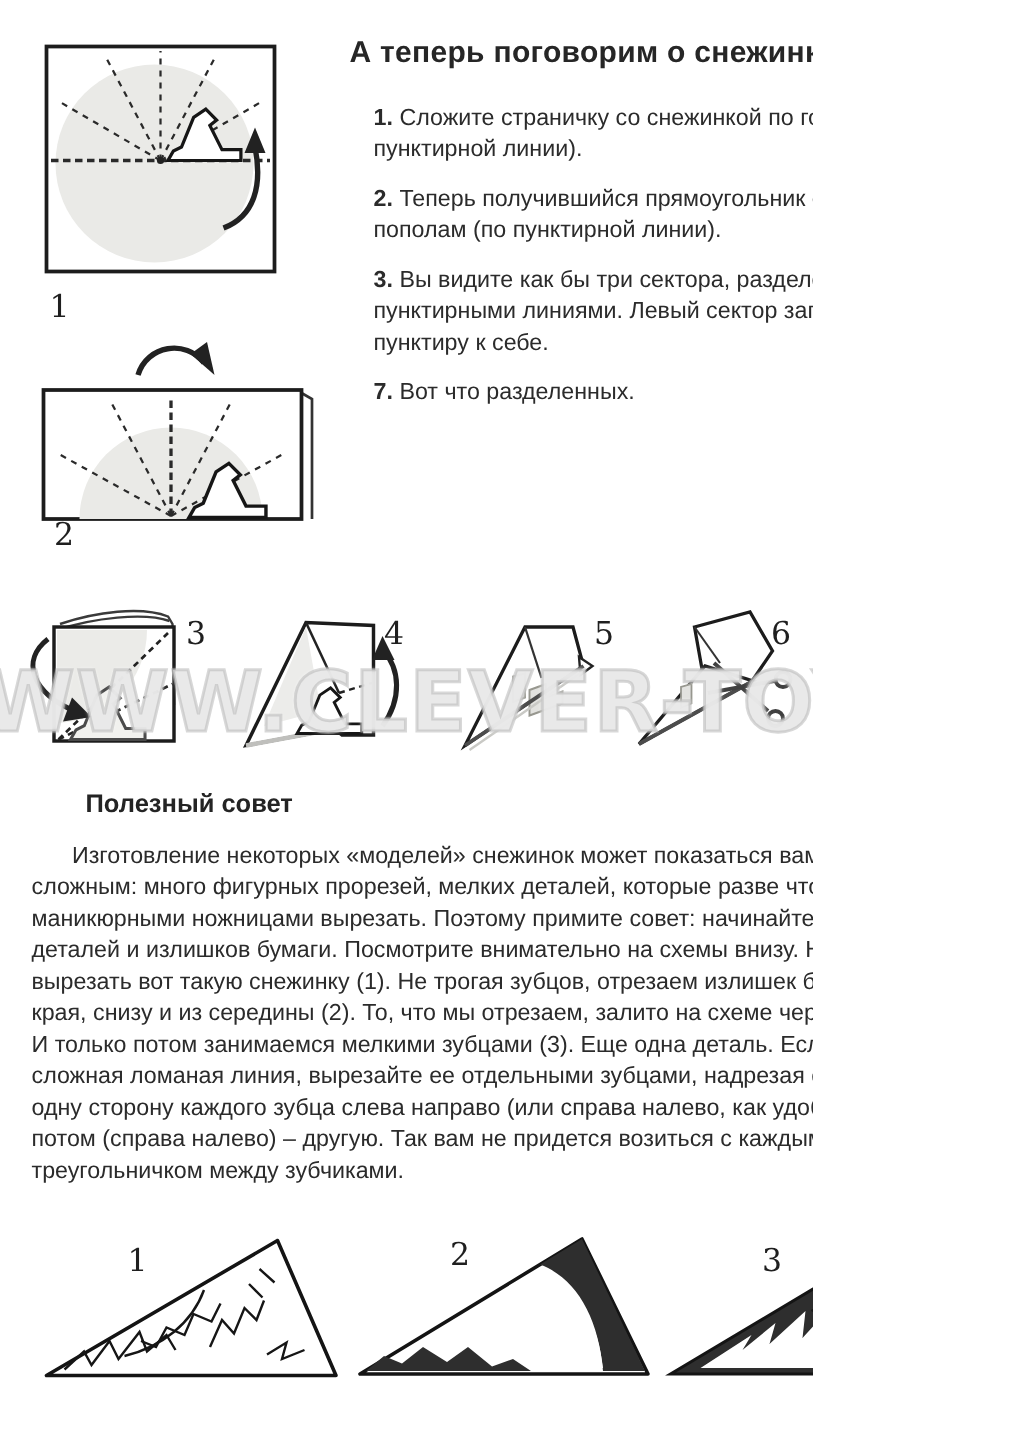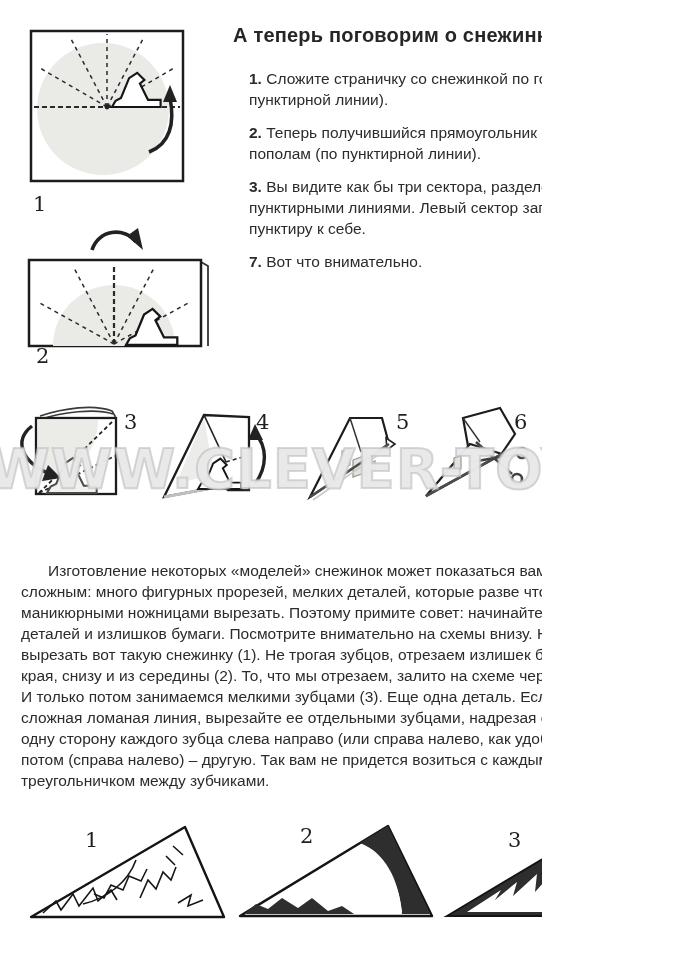--- a/index.html
+++ b/index.html
@@ -39,21 +39,21 @@
 <body>
 
 <div class="page">
 
   <div class="abs page-title">А теперь поговорим о снежинках</div>
 
   <div class="abs instr-col">
     <p class="instr"><b>1.</b> <span>Сложите страничку со снежинкой по горизонтали (по пунктирной линии).</span></p>
     <p class="instr"><b>2.</b> <span>Теперь получившийся прямоугольник сложите пополам (по пунктирной линии).</span></p>
     <p class="instr"><b>3.</b> <span>Вы видите как бы три сектора, разделенных пунктирными линиями. Левый сектор загните по пунктиру к себе.</span></p>
-    <p class="instr"><b>7.</b> <span>Вот что внимательно.</span></p>
+    <p class="instr"><b>7.</b> <span>Вот что разделенных.</span></p>
   </div>
 
   <div class="abs" style="left:28px;top:28px;">
     <svg width="170" height="160" viewBox="0 0 170 160">
       <rect x="3" y="3" width="152" height="150" fill="#ffffff" stroke="#1c1c1c" stroke-width="2.5"></rect>
       <circle cx="75" cy="81" r="66" fill="#eaeae7"></circle>
       <g stroke="#2a2a2a" stroke-width="1.5" stroke-dasharray="4 4">
         <line x1="6" y1="79" x2="152" y2="79" stroke-width="2.2" stroke-dasharray="5 3"></line>
         <line x1="79" y1="79" x2="79" y2="6"></line>
         <line x1="79" y1="79" x2="42" y2="9"></line>
@@ -174,20 +174,21 @@
         <use href="#sf-arm" transform="rotate(180 50 52)"></use>
         <use href="#sf-arm" transform="rotate(240 50 52)"></use>
         <use href="#sf-arm" transform="rotate(300 50 52)"></use>
       </g>
     </svg>
   </div>
   <div class="abs fig-label" style="left:636px;top:412px;">7</div>
 
   <div class="abs watermark">WWW.CLEVER-TOY.RU</div>
 
+  <div class="abs tip-heading">Полезный совет</div>
   <div class="abs tip-body">Изготовление некоторых «моделей» снежинок может показаться вам слишком сложным: много фигурных прорезей, мелких деталей, которые разве что маникюрными ножницами вырезать. Поэтому примите совет: начинайте с крупных деталей и излишков бумаги. Посмотрите внимательно на схемы внизу. Нам нужно вырезать вот такую снежинку (1). Не трогая зубцов, отрезаем излишек бумаги с края, снизу и из середины (2). То, что мы отрезаем, залито на схеме черным цветом. И только потом занимаемся мелкими зубцами (3). Еще одна деталь. Если у вас сложная ломаная линия, вырезайте ее отдельными зубцами, надрезая сначала одну сторону каждого зубца слева направо (или справа налево, как удобнее), а потом (справа налево) – другую. Так вам не придется возиться с каждым мелким треугольничком между зубчиками.</div>
 
   <div class="abs" style="left:28px;top:820px;">
     <svg width="200" height="101" viewBox="0 0 200 101">
       <polygon points="3,97 196,97 157,7" fill="#ffffff" stroke="#141414" stroke-width="2.4" stroke-linejoin="round"></polygon>
       <g stroke="#161616" stroke-width="1.6" fill="none">
         <path d="M15,93 l13,-12 5,9 12,-16 6,12 14,-18 5,13 13,-11 6,10"></path>
         <path d="M55,84 C80,78 100,62 108,40"></path>
         <path d="M66,74 l10,4 7,-13 12,5 6,-14 12,5 6,-12"></path>
         <path d="M112,78 l8,-18 8,9 7,-17 8,8 5,-13"></path>

